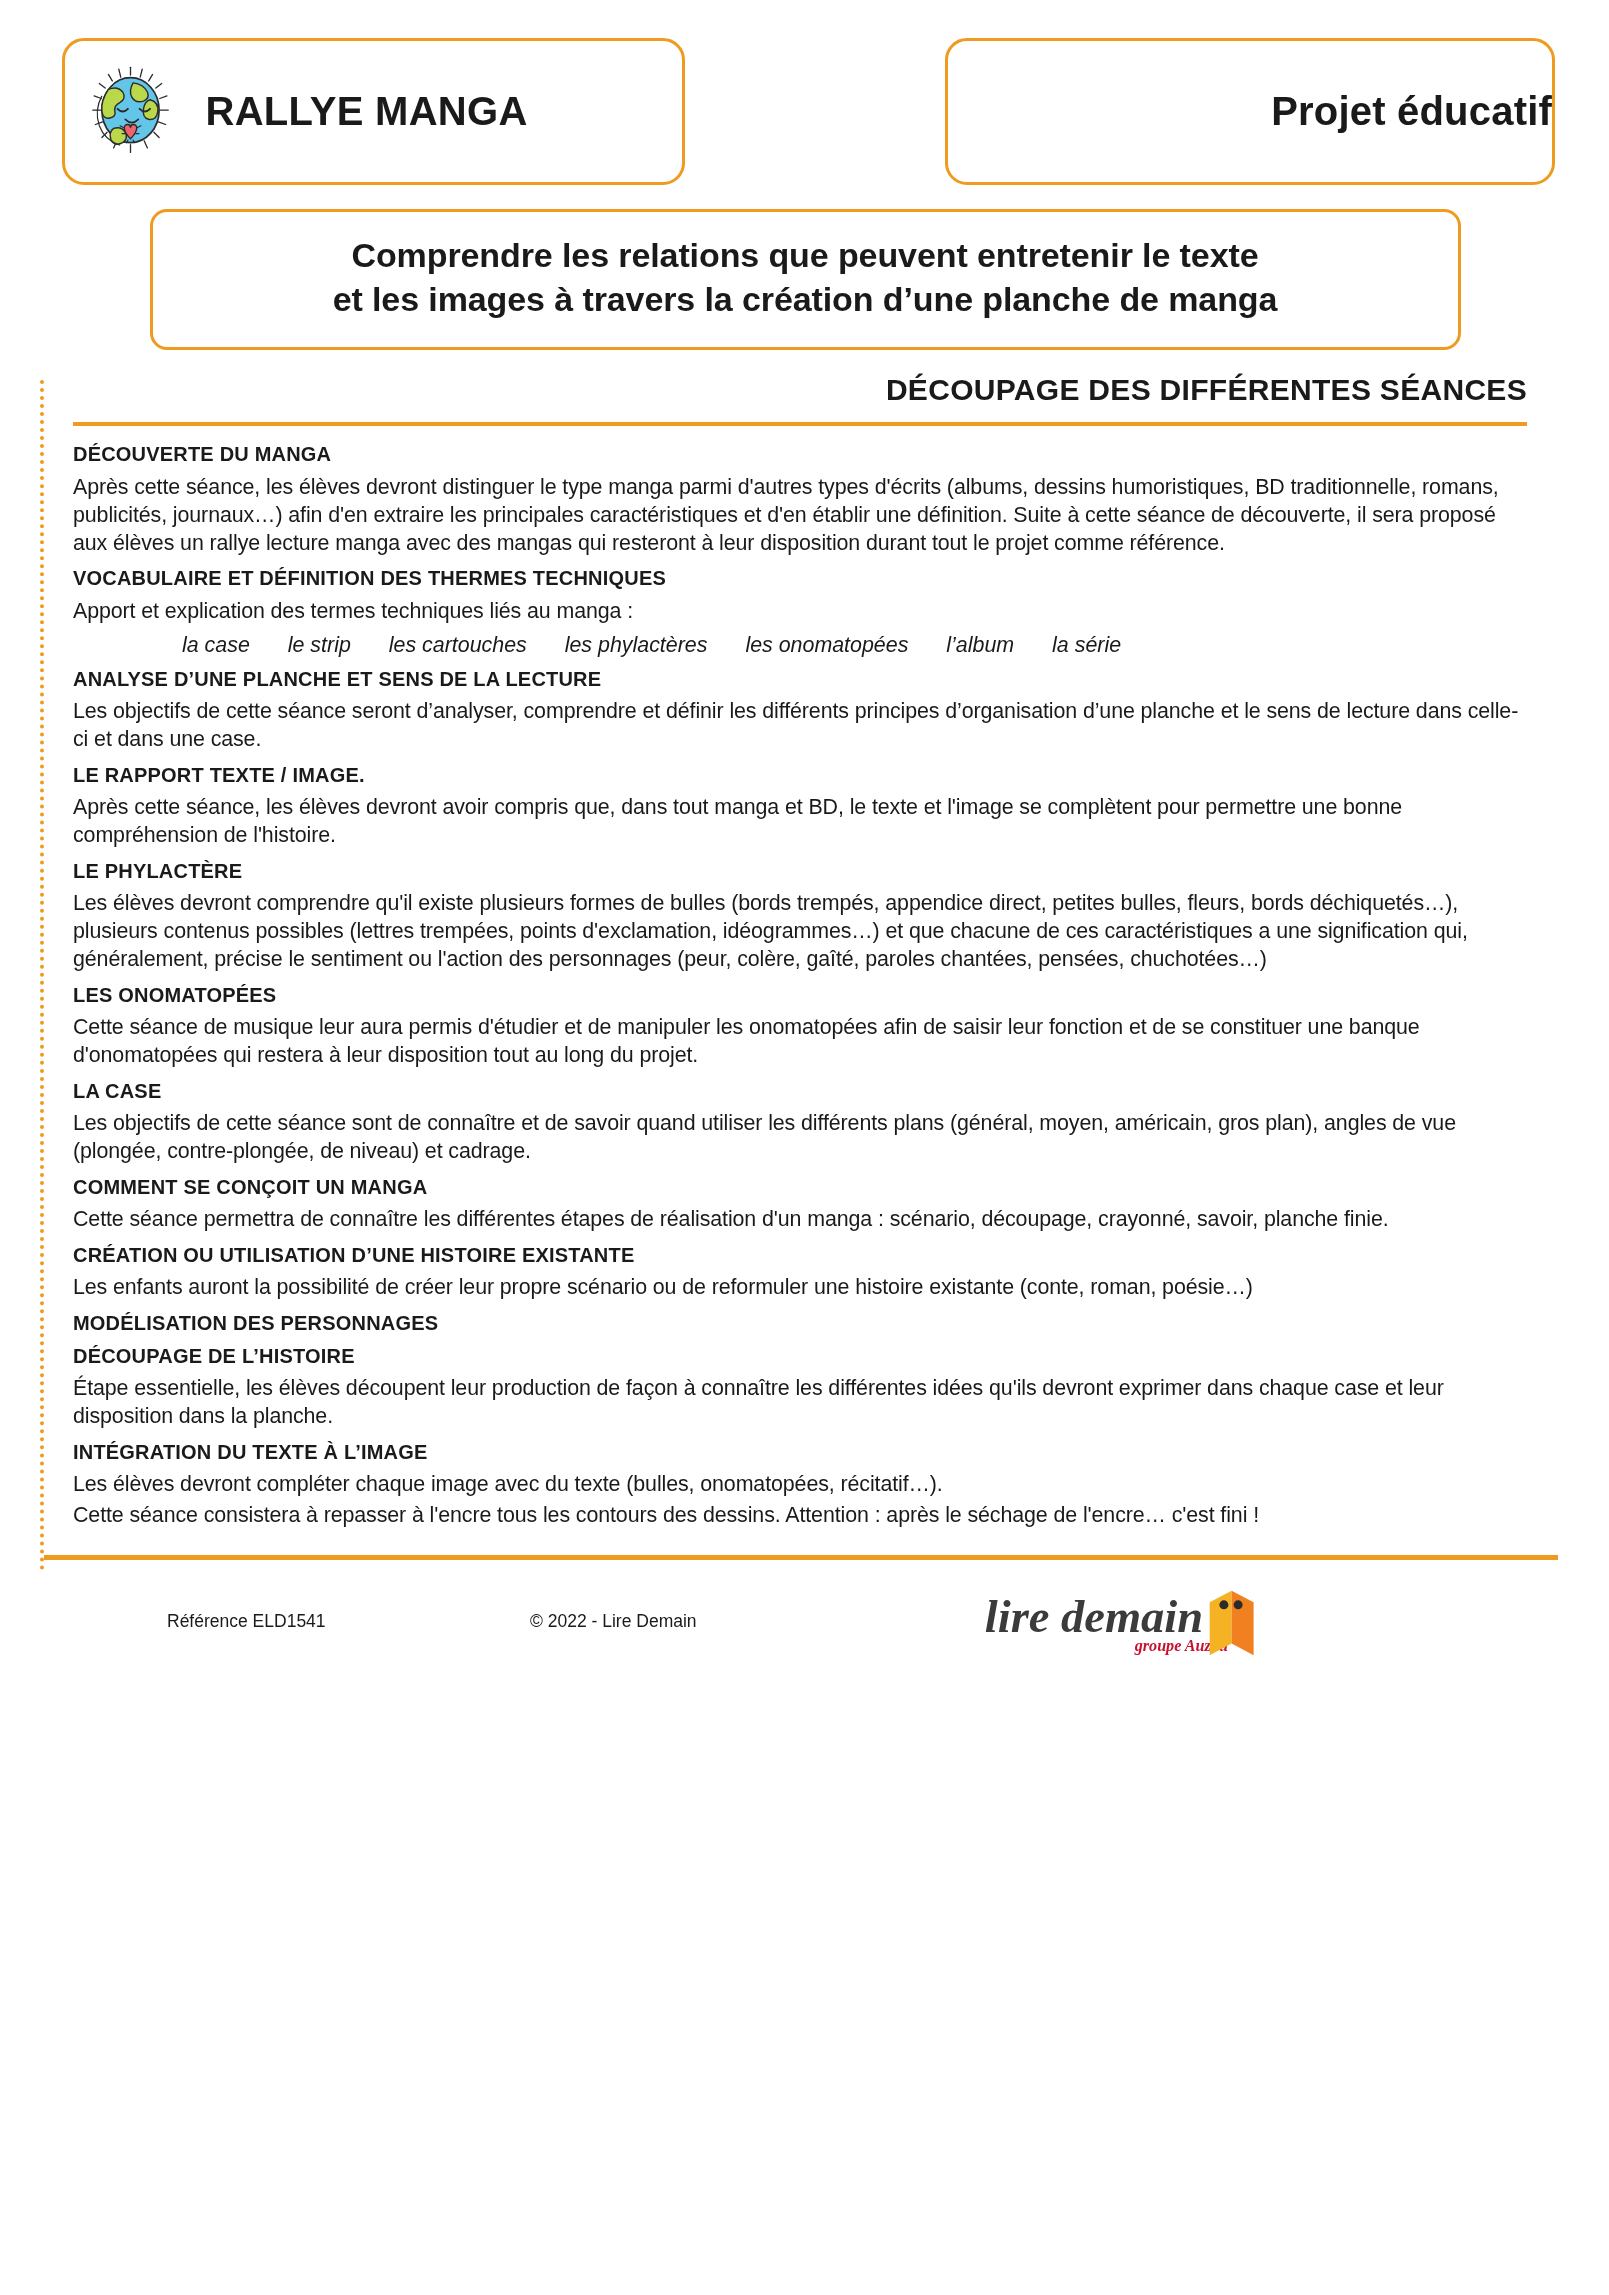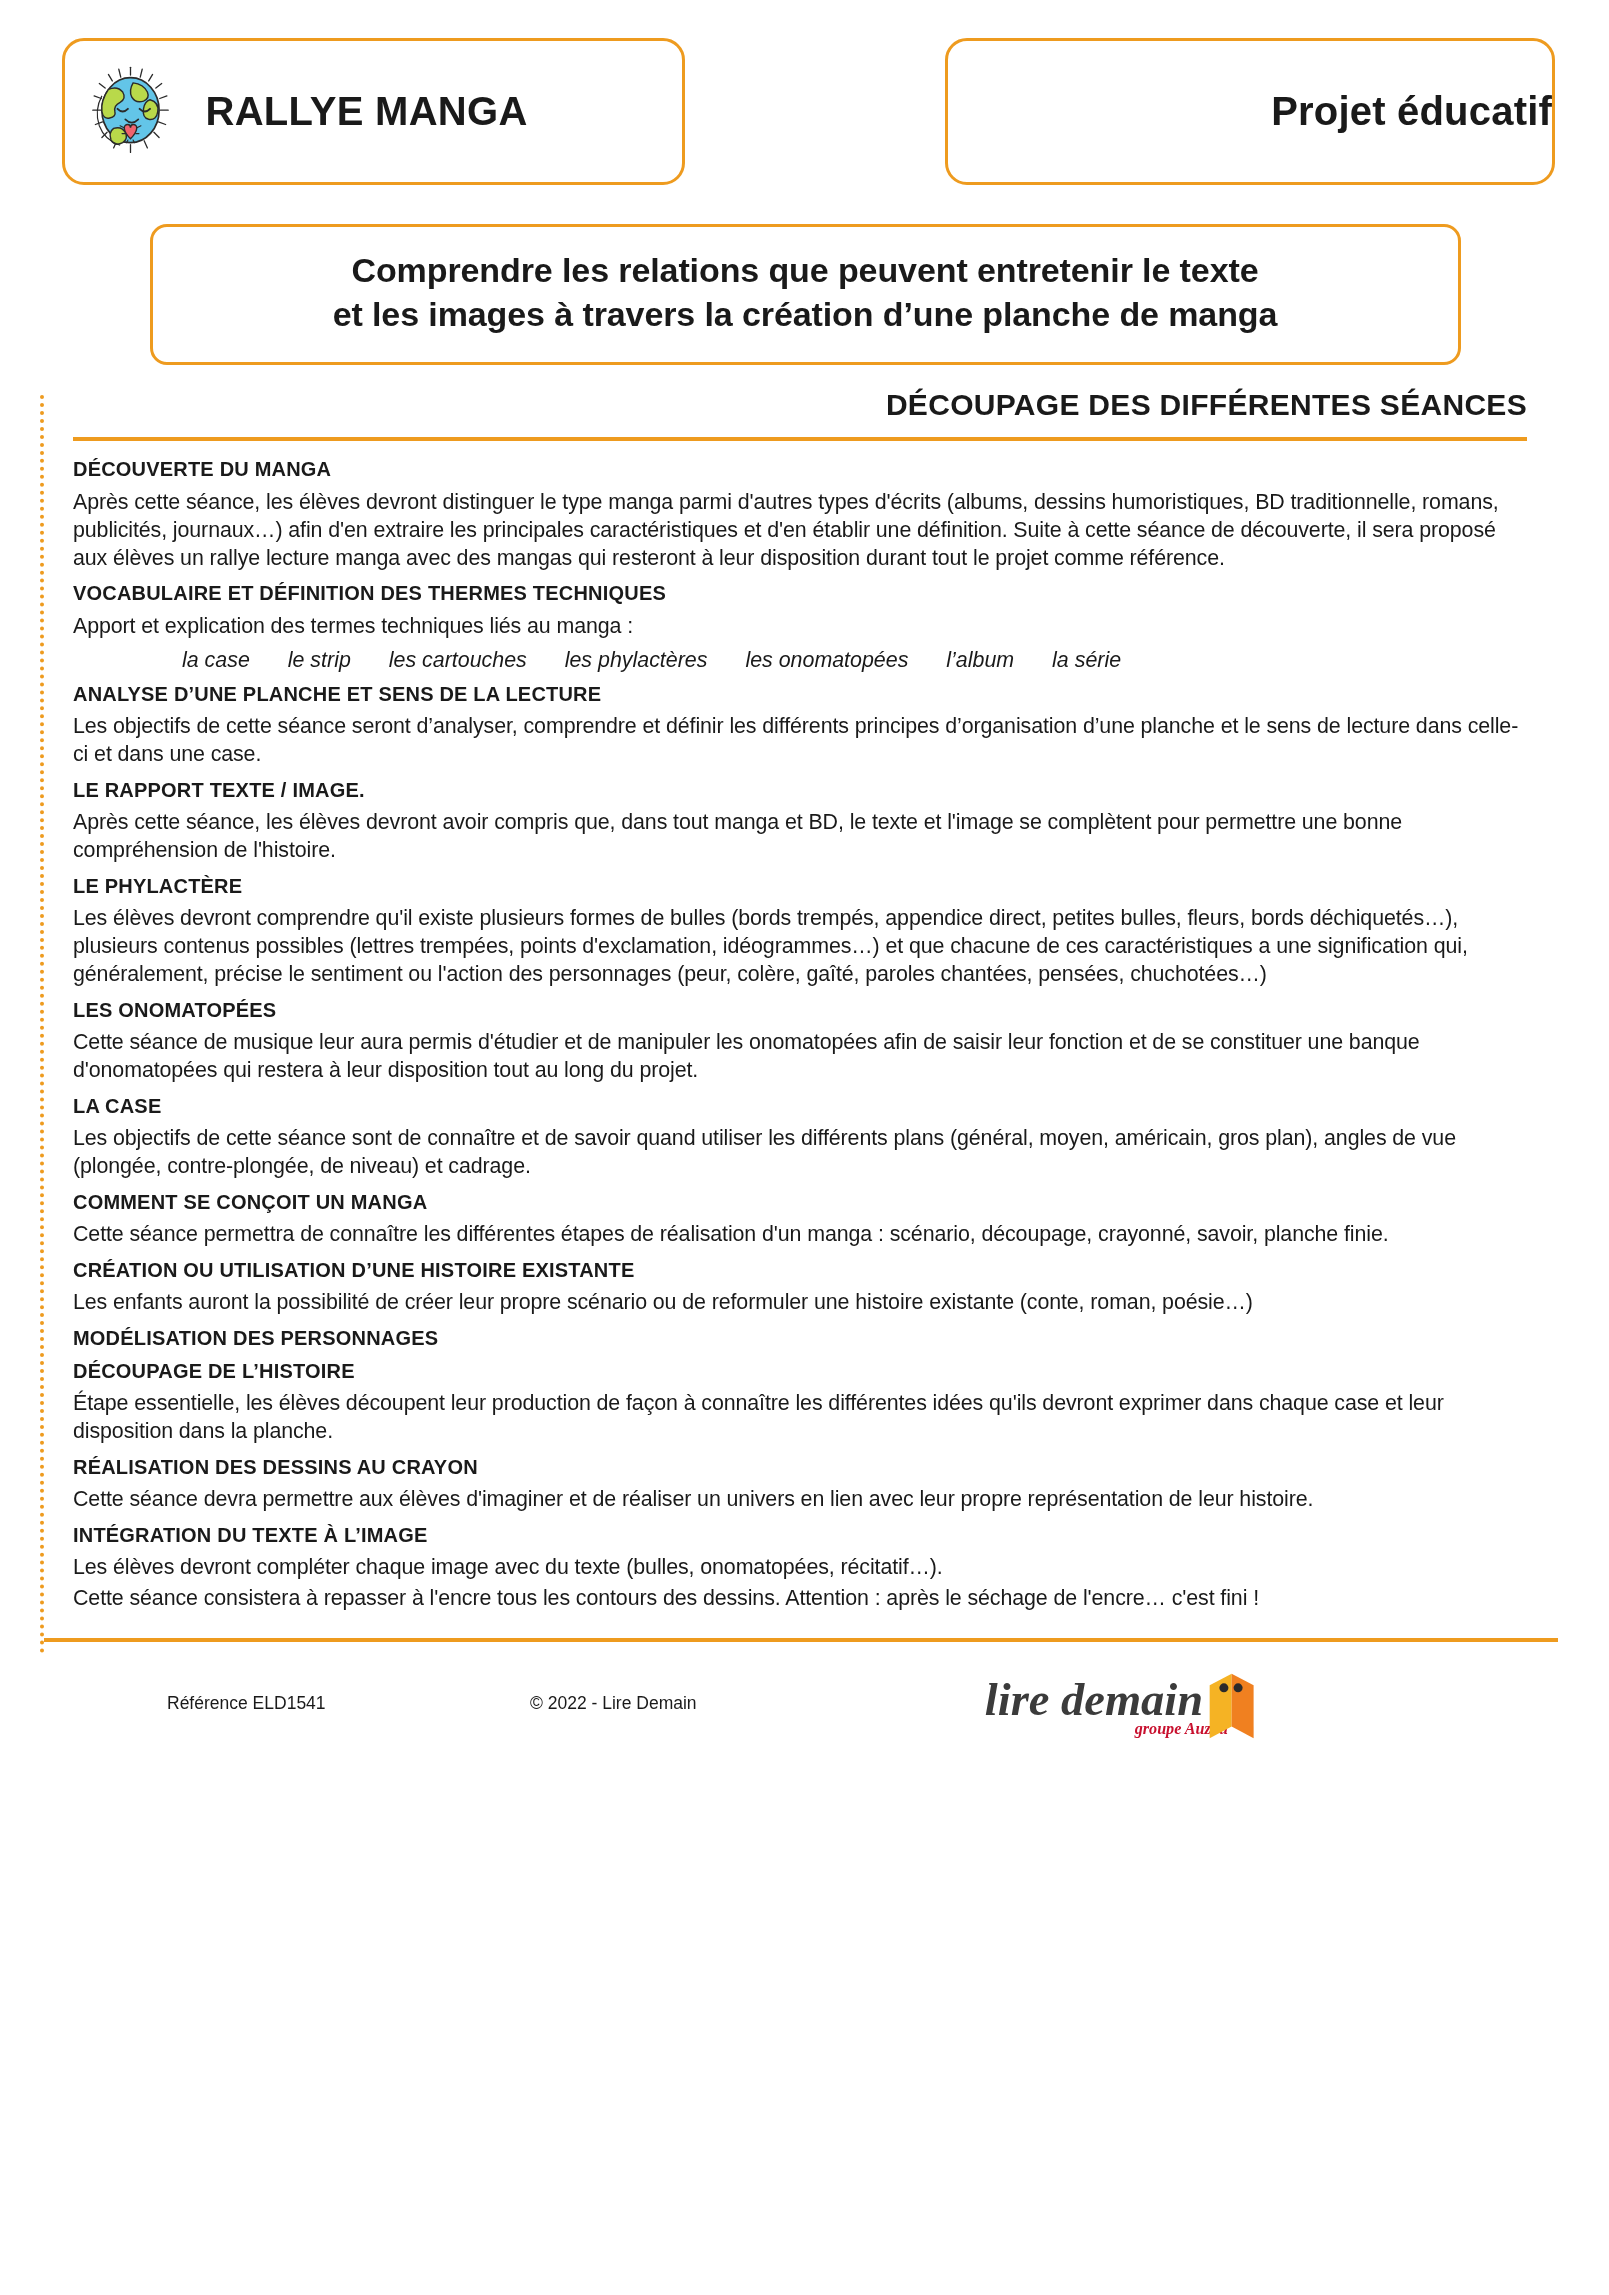--- a/index.html
+++ b/index.html
@@ -59,21 +59,21 @@
     white-space: nowrap;
   }
 
   
   .globe-logo { width: 91px; height: 91px; flex: 0 0 auto; }
 
   
   .subject-wrap {
     display: flex;
     justify-content: center;
-    margin-top: 39px;
+    margin-top: 24px;
   }
   .subject-box {
     border: 3.2px solid #EE9B1F;
     border-radius: 17px;
     width: 1311px;
     box-sizing: border-box;
     padding: 22px 26px 26px 26px;
     text-align: center;
     background: #fff;
   }
@@ -284,24 +284,20 @@
           <div class="sect-body">Les enfants auront la possibilité de créer leur propre scénario ou de reformuler une histoire existante (conte, roman, poésie…)</div>
         </div>
         <div class="sect">
           <div class="sect-title">MODÉLISATION DES PERSONNAGES</div>
         </div>
         <div class="sect">
           <div class="sect-title">DÉCOUPAGE DE L’HISTOIRE</div>
           <div class="sect-body">Étape essentielle, les élèves découpent leur production de façon à connaître les différentes idées qu'ils devront exprimer dans chaque case et leur disposition dans la planche.</div>
         </div>
         <div class="sect">
-          <div class="sect-title">RÉALISATION DES DESSINS AU CRAYON</div>
-          <div class="sect-body">Cette séance devra permettre aux élèves d'imaginer et de réaliser un univers en lien avec leur propre représentation de leur histoire.</div>
-        </div>
-        <div class="sect">
           <div class="sect-title">INTÉGRATION DU TEXTE À L’IMAGE</div>
           <div class="sect-body">Les élèves devront compléter chaque image avec du texte (bulles, onomatopées, récitatif…).</div>
         </div>
         <div class="sect">
           <div class="sect-body">Cette séance consistera à repasser à l'encre tous les contours des dessins. Attention : après le séchage de l'encre… c'est fini !</div>
         </div>
       </div>
   </div>
 </div>
 

